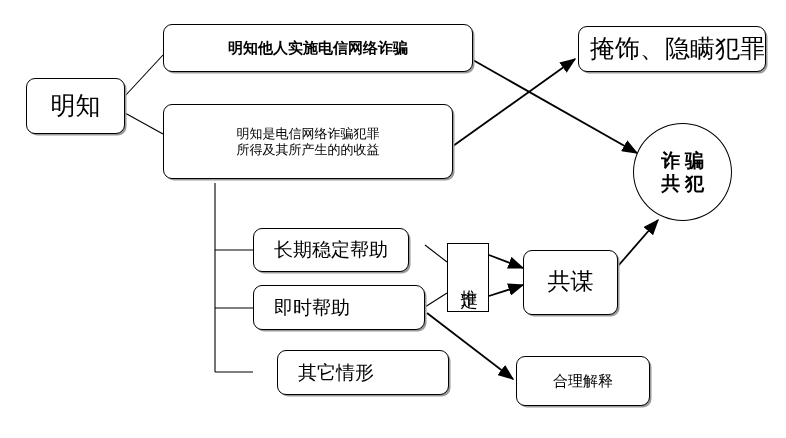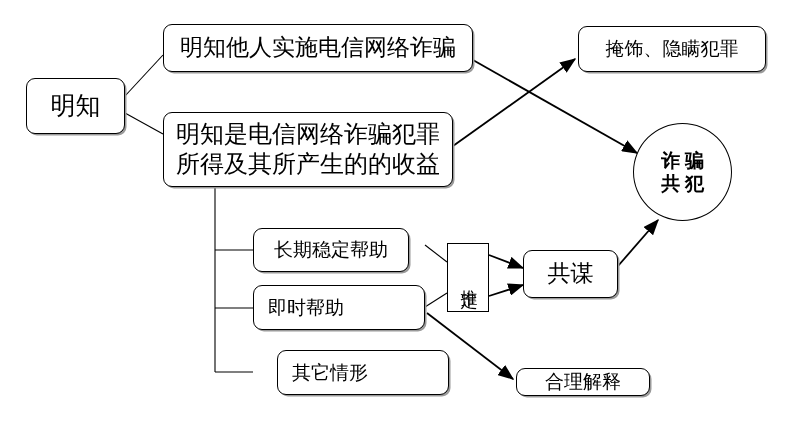--- a/index.html
+++ b/index.html
@@ -52,21 +52,21 @@
     align-items: center;
   }
   .vertical-text {
     writing-mode: vertical-rl;
     text-orientation: upright;
     letter-spacing: 2px;
   }
   .align-left {
     justify-content: flex-start;
     text-align: right;
-    padding-left: 14px;
+    padding-left: 20px;
   }
 </style>
 </head>
 <body>
 
 <div id="canvas">
 
   <svg id="edges" viewBox="0 0 786 438" xmlns="http://www.w3.org/2000/svg">
     <defs>
       <marker id="arrowhead" markerWidth="9" markerHeight="7" refX="8.2" refY="3.5" orient="auto" markerUnits="strokeWidth">
@@ -86,27 +86,27 @@
         <polyline points="425,307 447,293" fill="none" stroke="#000000" stroke-width="1.1"></polyline>
         <polyline points="489,255 523,268" fill="none" stroke="#000000" stroke-width="1.8" marker-end="url(#arrowhead)"></polyline>
         <polyline points="489,296 523,285" fill="none" stroke="#000000" stroke-width="1.8" marker-end="url(#arrowhead)"></polyline>
         <polyline points="427,313 513,379" fill="none" stroke="#000000" stroke-width="1.8" marker-end="url(#arrowhead)"></polyline>
         <polyline points="618,266 658,220" fill="none" stroke="#000000" stroke-width="1.8" marker-end="url(#arrowhead)"></polyline>
       </g>
   </svg>
 
   <div id="node-layer">
       <div class="node rounded" style="left: 26px; top: 78px; width: 99px; height: 56px; font-size: 25px;"><span>明知</span></div>
-      <div class="node rounded" style="left: 163px; top: 24px; width: 310px; height: 48px; font-size: 23px;"><span>明知他人实施电信网络诈骗</span></div>
-      <div class="node rounded" style="left: 163px; top: 112px; width: 290px; height: 75px; font-size: 24px;"><span>明知是电信网络诈骗犯罪
+      <div class="node rounded" style="left: 163px; top: 24px; width: 310px; height: 48px; font-size: 15px; font-weight: bold;"><span>明知他人实施电信网络诈骗</span></div>
+      <div class="node rounded" style="left: 163px; top: 104px; width: 290px; height: 75px; font-size: 13px;"><span>明知是电信网络诈骗犯罪
 所得及其所产生的的收益</span></div>
-      <div class="node rounded" style="left: 578px; top: 26px; width: 188px; height: 46px; font-size: 19px;"><span>掩饰、隐瞒犯罪</span></div>
+      <div class="node rounded" style="left: 578px; top: 26px; width: 188px; height: 46px; font-size: 25px; justify-content: flex-end;"><span>掩饰、隐瞒犯罪</span></div>
       <div class="node rounded ellipse" style="left: 633px; top: 123px; width: 99px; height: 98px; font-size: 19px;"><span>诈 骗
 共 犯</span></div>
       <div class="node rounded" style="left: 253px; top: 228px; width: 156px; height: 44px; font-size: 19px;"><span>长期稳定帮助</span></div>
       <div class="node rounded align-left" style="left: 253px; top: 285px; width: 172px; height: 45px; font-size: 19px;"><span>即时帮助</span></div>
       <div class="node rounded align-left" style="left: 253px; top: 350px; width: 172px; height: 45px; font-size: 19px; margin-left: 24px;"><span>其它情形</span></div>
       <div class="node sharp vertical-text" style="left: 447px; top: 243px; width: 42px; height: 69px; font-size: 17px;"><span>推定</span></div>
-      <div class="node rounded" style="left: 523px; top: 250px; width: 95px; height: 48px; font-size: 23px;"><span>共谋</span></div>
-      <div class="node rounded" style="left: 516px; top: 368px; width: 134px; height: 28px; font-size: 19px;"><span>合理解释</span></div>
+      <div class="node rounded" style="left: 523px; top: 250px; width: 95px; height: 65px; font-size: 23px;"><span>共谋</span></div>
+      <div class="node rounded" style="left: 516px; top: 356px; width: 134px; height: 50px; font-size: 15px;"><span>合理解释</span></div>
     </div>
 
 </div>
 
 </body></html>

